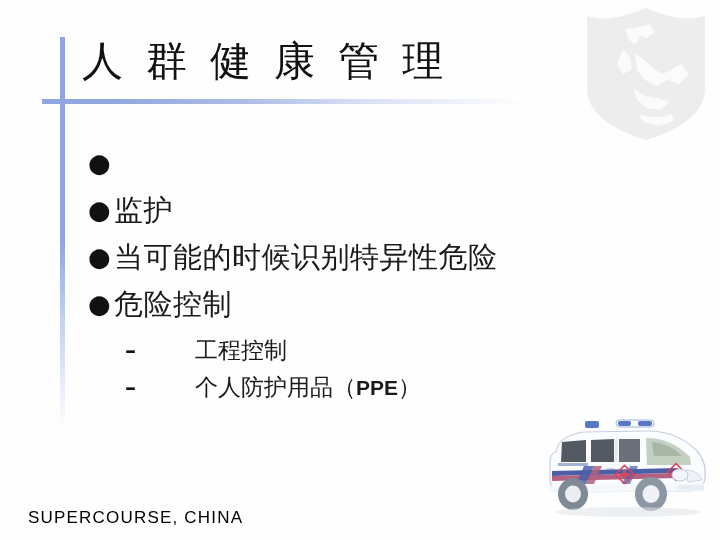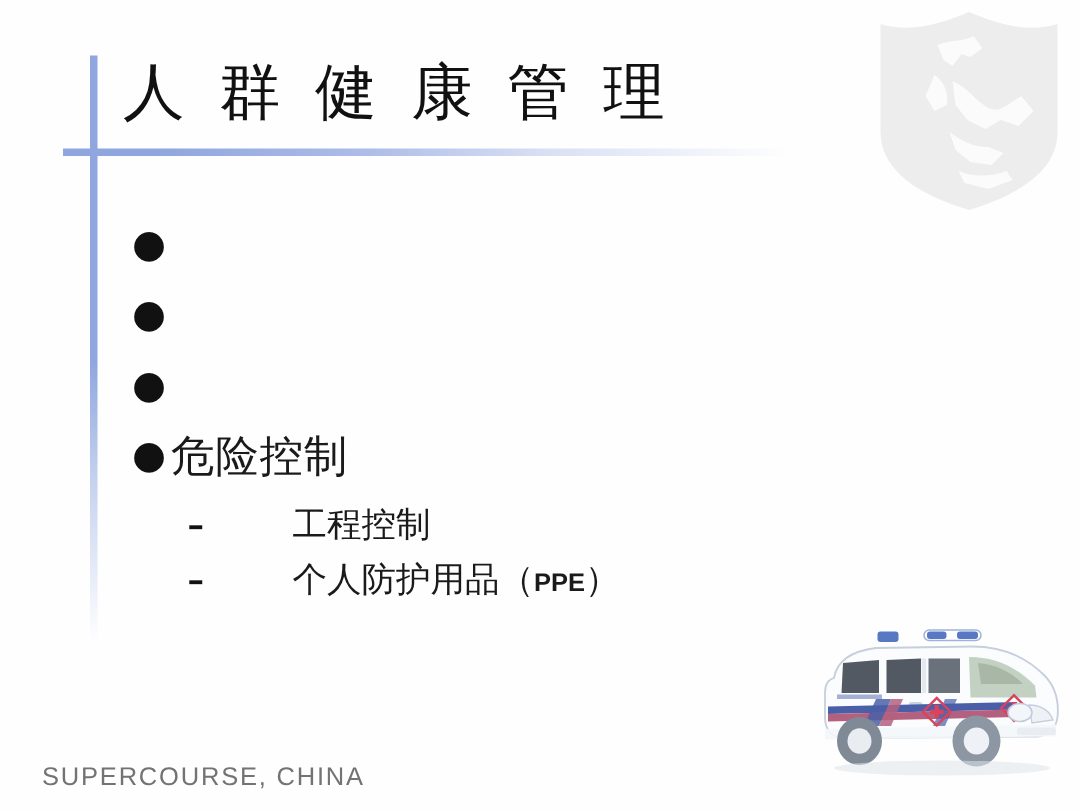--- a/index.html
+++ b/index.html
@@ -108,32 +108,32 @@
     flex: 1 1 auto;
     font-size: 23px;
     line-height: 32px;
     color: #1a1a1a;
     white-space: nowrap;
     margin-left: 48px;
   }
   .sub-text .ppe {
     font-family: "Liberation Sans", sans-serif;
     font-weight: bold;
-    font-size: 17px;
+    font-size: 21px;
   }
 
   
   .footer-text {
     position: absolute;
     left: 28px;
     top: 508px;
     font-family: "Liberation Sans", sans-serif;
     font-size: 17px;
     letter-spacing: 1.2px;
-    color: #737373;
+    color: #000000;
     white-space: nowrap;
   }
 
   
   .shield-watermark {
     position: absolute;
     left: 583px;
     top: 2px;
     width: 126px;
     height: 140px;
@@ -171,24 +171,26 @@
   <div class="slide-title">人 群 健 康 管 理</div>
 
   <div class="body-list">
 
     <div class="bullet-row">
       <span class="bullet-marker">●</span>
     </div>
 
     <div class="bullet-row">
       <span class="bullet-marker">●</span>
-    </div>
-
-    <div class="bullet-row">
-      <span class="bullet-marker">●</span>
+      <span class="bullet-text">监护</span>
+    </div>
+
+    <div class="bullet-row">
+      <span class="bullet-marker">●</span>
+      <span class="bullet-text">当可能的时候识别特异性危险</span>
     </div>
 
     <div class="bullet-row">
       <span class="bullet-marker">●</span>
       <span class="bullet-text">危险控制</span>
     </div>
 
     <div class="sub-list">
       <div class="sub-row">
         <span class="sub-marker">–</span>

